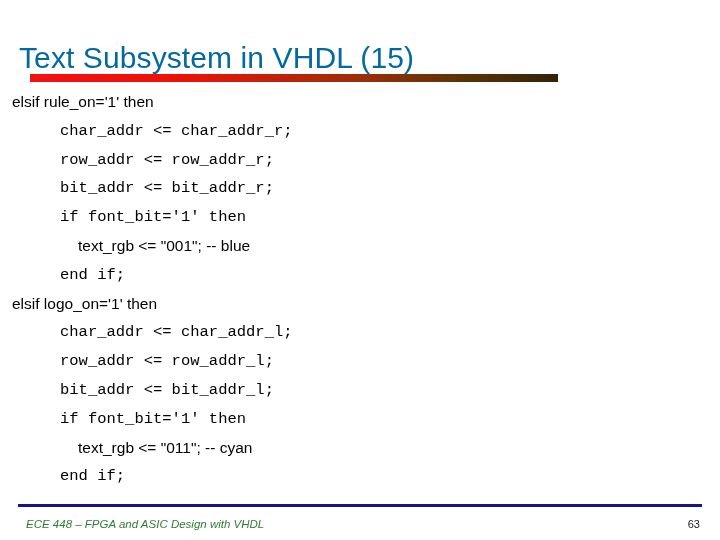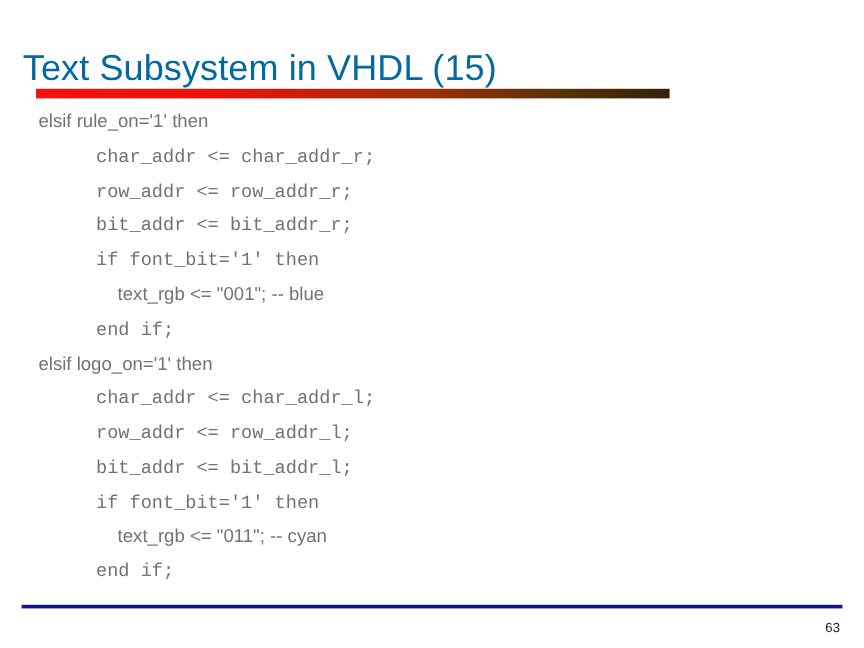--- a/index.html
+++ b/index.html
@@ -43,26 +43,26 @@
     left: 30px;
     top: 74px;
     width: 528px;
     height: 8px;
     background: linear-gradient(to right, #f21212 0%, #ed1208 28%, #9c2f08 62%, #5a3306 82%, #33220a 100%);
   }
 
   
   #code-block {
     position: absolute;
-    left: 32px;
+    left: 12px;
     top: 88px;
     width: 660px;
     font-size: 15.5px;
     line-height: 28.8px;
-    color: #737373;
+    color: #000000;
     white-space: pre;
   }
   .code-line {
     white-space: pre;
     height: 28.8px;
   }
   .ind0 { padding-left: 0px; }
   .ind1 { padding-left: 48px; font-family: Liberation Mono, monospace; }
   .ind2 { padding-left: 66px; }
 
@@ -100,16 +100,17 @@
 <div id="slide">
 
   <h1 id="slide-title">Text Subsystem in VHDL (15)</h1>
 
   <div id="title-rule"></div>
 
   <div id="code-block"><div class="code-line ind0">elsif rule_on='1' then</div><div class="code-line ind1">char_addr &lt;= char_addr_r;</div><div class="code-line ind1">row_addr &lt;= row_addr_r;</div><div class="code-line ind1">bit_addr &lt;= bit_addr_r;</div><div class="code-line ind1">if font_bit='1' then</div><div class="code-line ind2">text_rgb &lt;= "001"; -- blue</div><div class="code-line ind1">end if;</div><div class="code-line ind0">elsif logo_on='1' then</div><div class="code-line ind1">char_addr &lt;= char_addr_l;</div><div class="code-line ind1">row_addr &lt;= row_addr_l;</div><div class="code-line ind1">bit_addr &lt;= bit_addr_l;</div><div class="code-line ind1">if font_bit='1' then</div><div class="code-line ind2">text_rgb &lt;= "011"; -- cyan</div><div class="code-line ind1">end if;</div></div>
 
   <div id="footer-rule"></div>
 
+  <div id="footer-text">ECE 448 – FPGA and ASIC Design with VHDL</div>
 
   <div id="footer-page">63</div>
 
 </div>
 
 </body></html>

